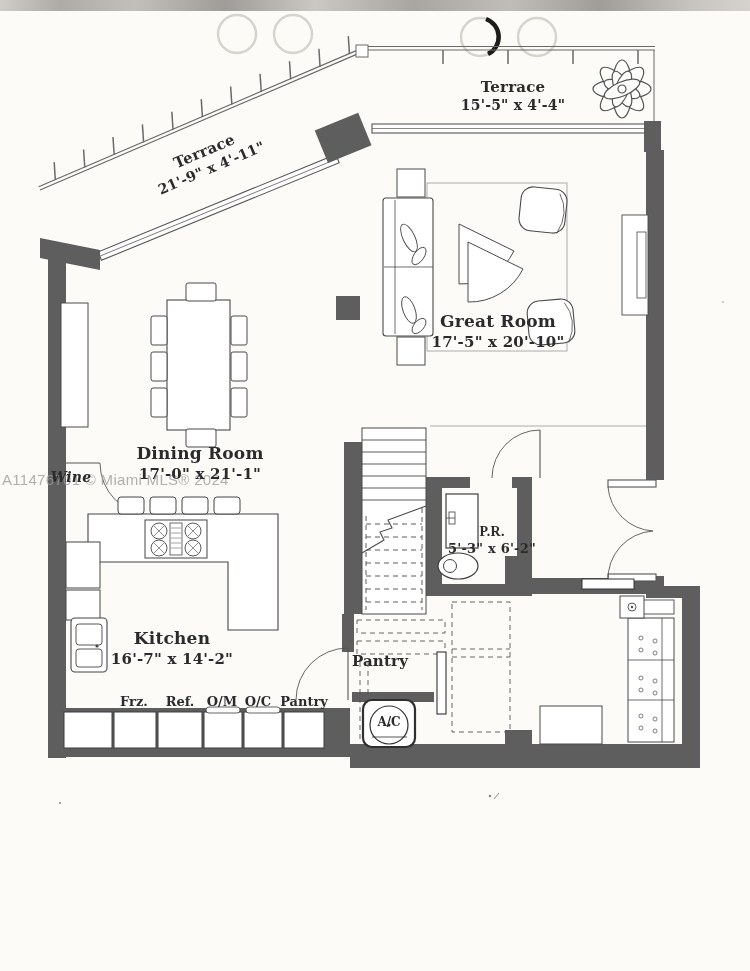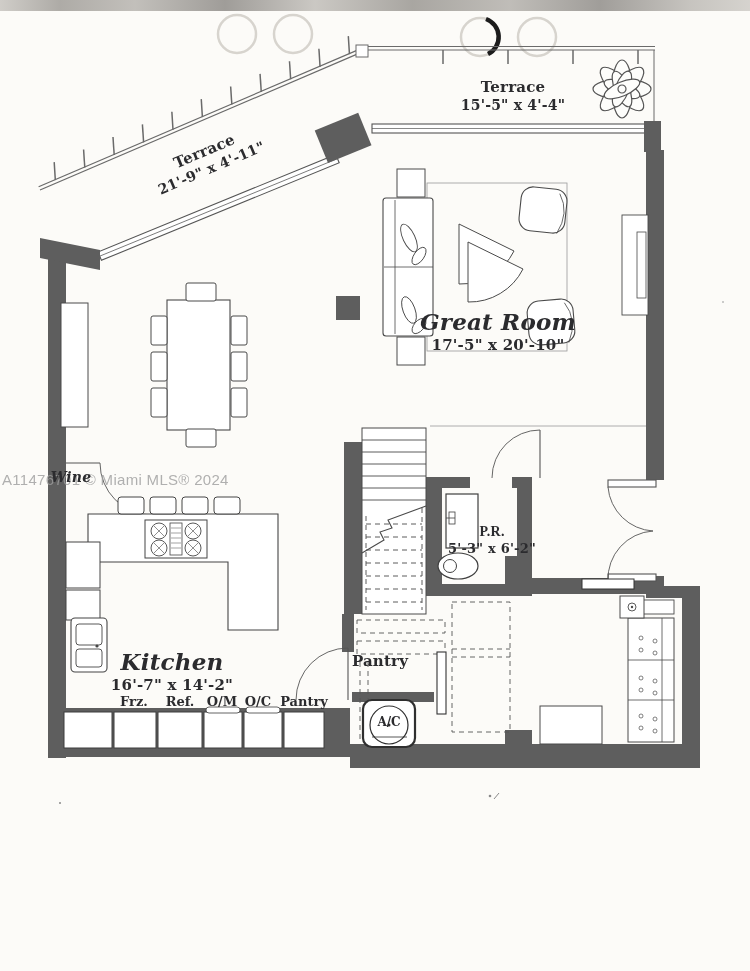--- a/index.html
+++ b/index.html
@@ -9,21 +9,21 @@
     --wm:#9d9d9d;
   }
   html,body{margin:0;padding:0;background:#e8e8e8;}
   .page{position:relative;width:750px;height:971px;background:var(--page);overflow:hidden;
         font-family:"DejaVu Serif","Liberation Serif",serif;}
   .plan-svg{position:absolute;left:0;top:0;}
   .lbl{position:absolute;transform:translate(-50%,-50%);text-align:center;color:#2b2b2e;
        font-weight:600;line-height:1.28;white-space:nowrap;letter-spacing:.2px;}
   .lbl .nm{display:block;}
   .lbl .dm{display:block;}
-  .sz-lg .nm{font-size:23px;font-style:italic;} .sz-lg .dm{font-size:15px;}
+  .sz-lg .nm{font-size:17px;} .sz-lg .dm{font-size:15px;}
   .sz-md .nm{font-size:15px;} .sz-md .dm{font-size:14px;}
   .sz-sm .nm{font-size:14px;font-family:Liberation Serif, serif;} .sz-sm .dm{font-size:13px;}
   .rot{transform:translate(-50%,-50%) rotate(-23deg);}
   .single{font-size:15px;}
   .wine{font-size:14px;font-style:italic;}
   .app-lbl{position:absolute;transform:translate(-50%,-50%);font-size:13px;font-weight:600;
            color:#2b2b2e;white-space:nowrap;}
   .ac-lbl{font-size:12px;}
   .watermark{position:absolute;left:2px;top:471px;font-family:"Liberation Sans","DejaVu Sans",sans-serif;
              font-size:15px;color:var(--wm);opacity:.8;letter-spacing:.3px;white-space:nowrap;}
@@ -330,21 +330,25 @@
     <span class="dm">15'-5" x 4'-4"</span>
   </div>
   <div class="lbl sz-md rot" style="left:208px;top:160px">
     <span class="nm">Terrace</span>
     <span class="dm">21'-9" x 4'-11"</span>
   </div>
   <div class="lbl sz-lg" style="left:498px;top:331px">
     <span class="nm">Great Room</span>
     <span class="dm">17'-5" x 20'-10"</span>
   </div>
-  <div class="lbl sz-lg" style="left:172px;top:671px">
+  <div class="lbl sz-lg" style="left:200px;top:463px">
+    <span class="nm">Dining Room</span>
+    <span class="dm">17'-0" x 21'-1"</span>
+  </div>
+  <div class="lbl sz-lg" style="left:172px;top:648px">
     <span class="nm">Kitchen</span>
     <span class="dm">16'-7" x 14'-2"</span>
   </div>
   <div class="lbl sz-sm" style="left:492px;top:540px">
     <span class="nm">P.R.</span>
     <span class="dm">5'-3" x 6'-2"</span>
   </div>
   <div class="lbl single" style="left:380px;top:662px">
     <span class="nm">Pantry</span>
   </div>

